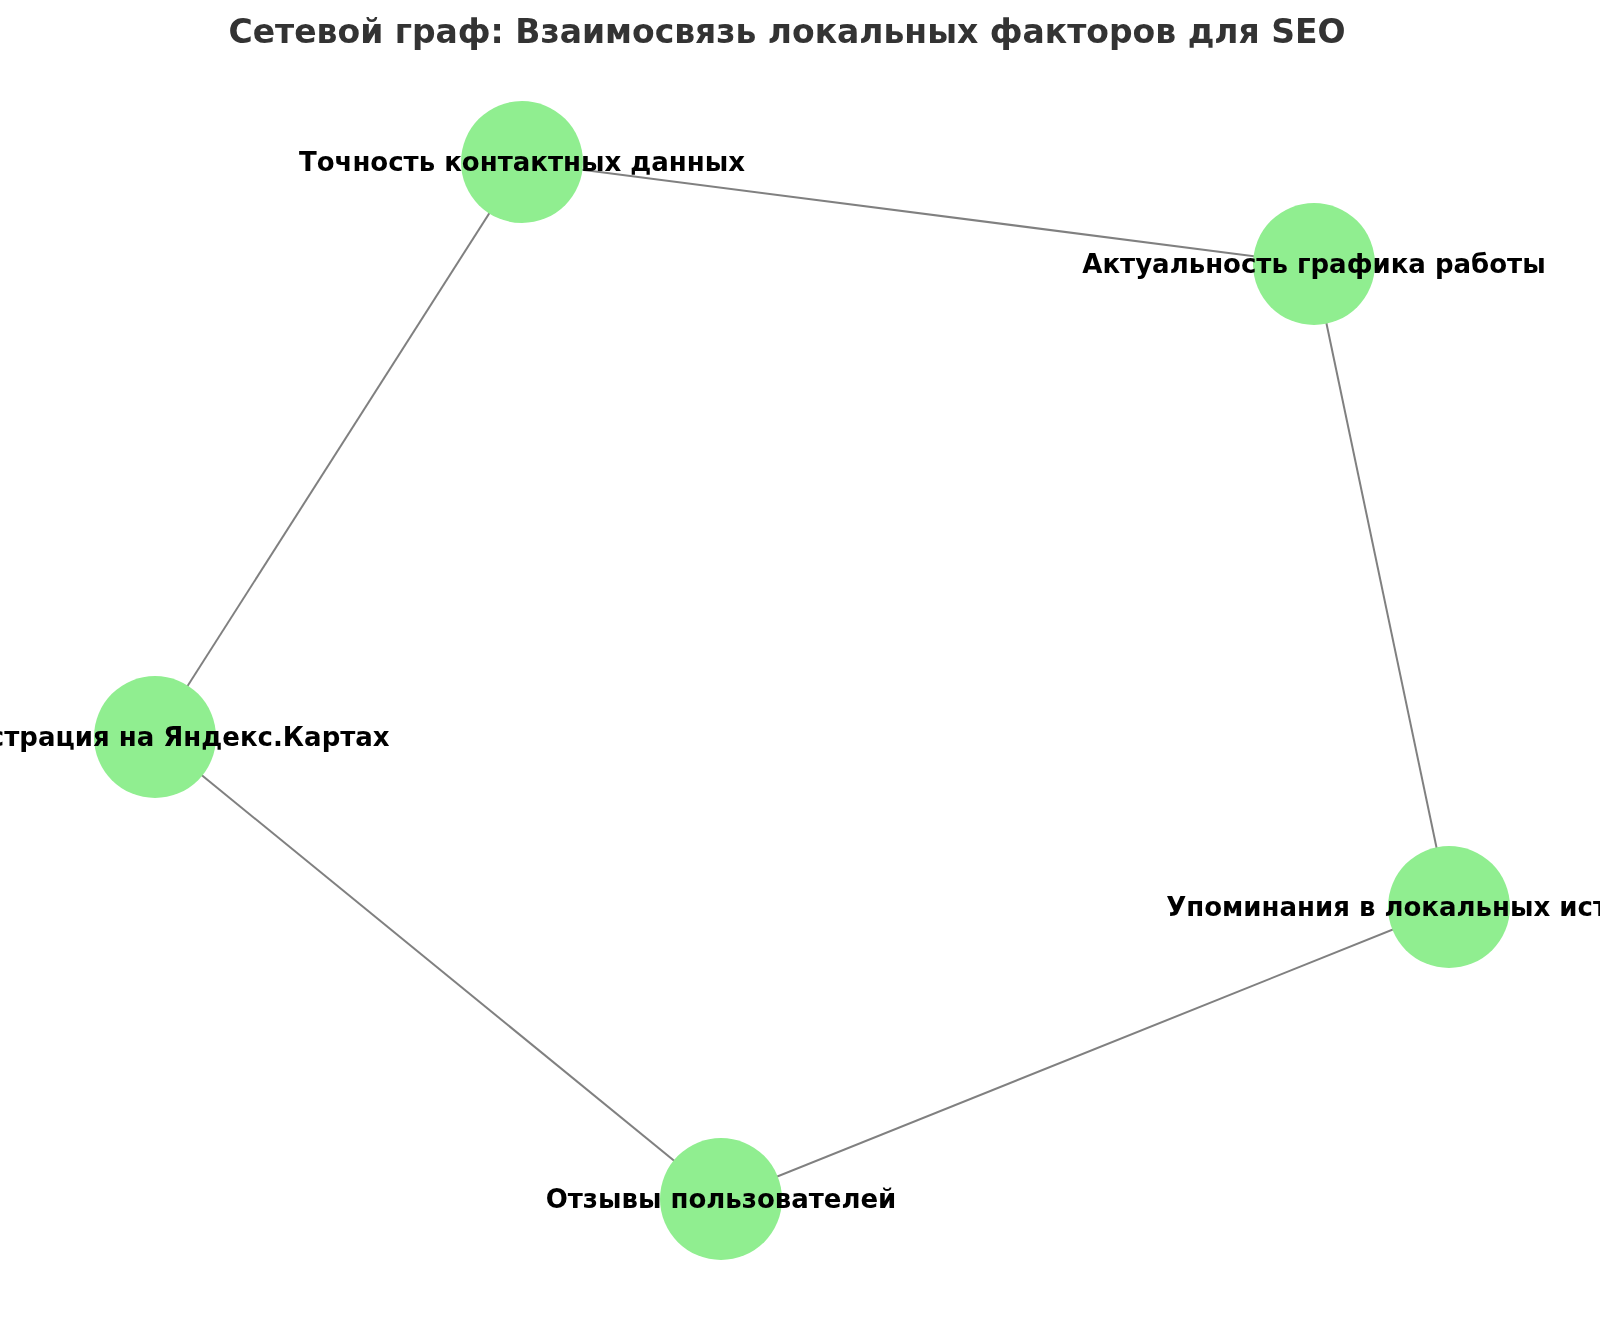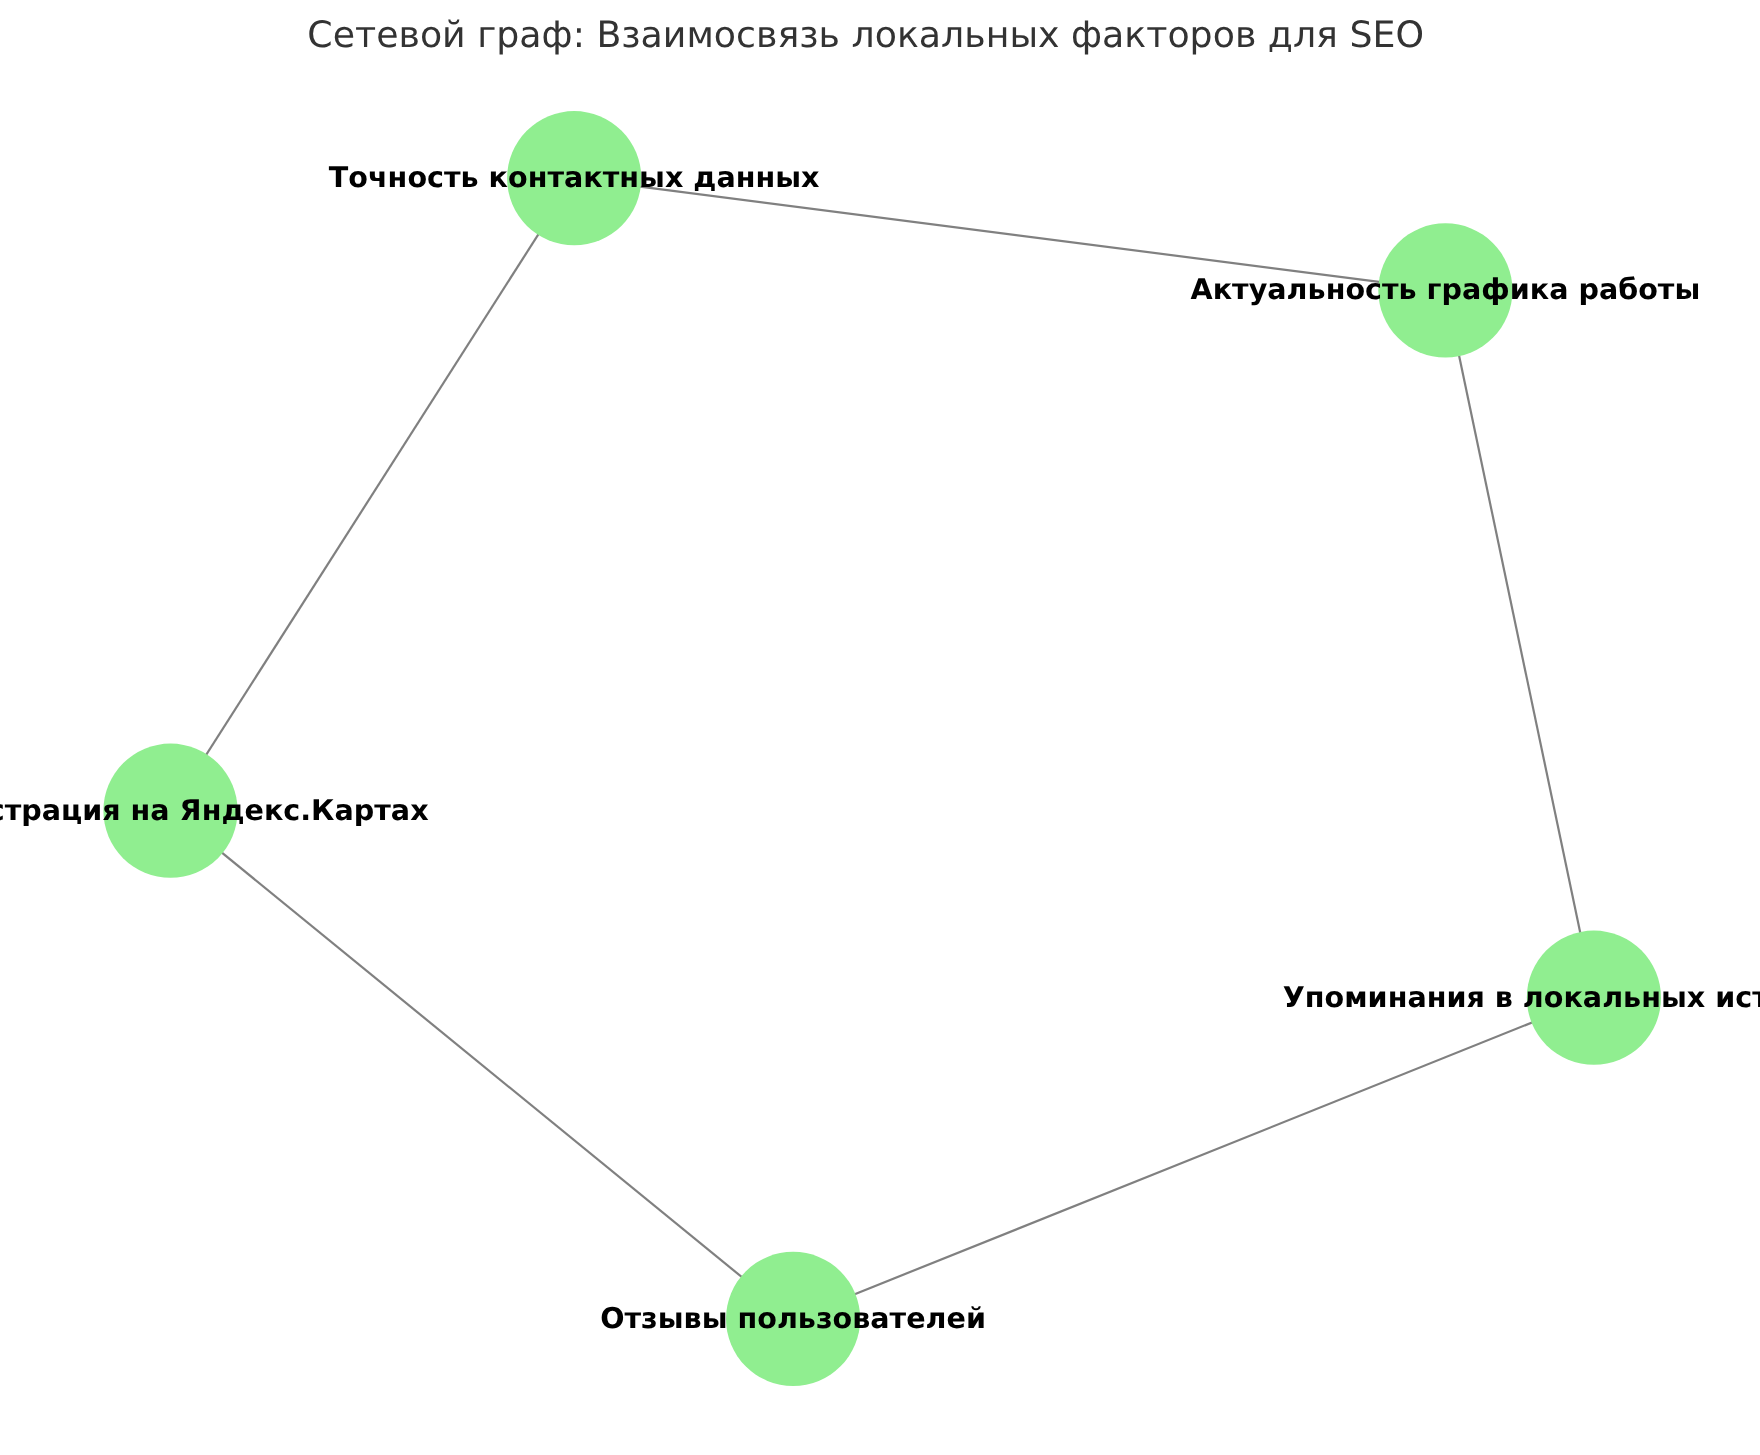--- a/index.html
+++ b/index.html
@@ -16,21 +16,21 @@
   }
   .chart-title {
     position: absolute;
     top: 12px;
     left: 787px;
     transform: translateX(-50%);
     font-size: 33px;
     line-height: 1.2;
     color: #333333;
     white-space: nowrap;
-    font-weight: 400;
+    font-weight: 700;
   }
   svg.graph-canvas {
     position: absolute;
     top: 0;
     left: 0;
   }
   svg.graph-canvas text {
     font-family: "DejaVu Sans", "Liberation Sans", sans-serif;
     font-weight: bold;
   }

